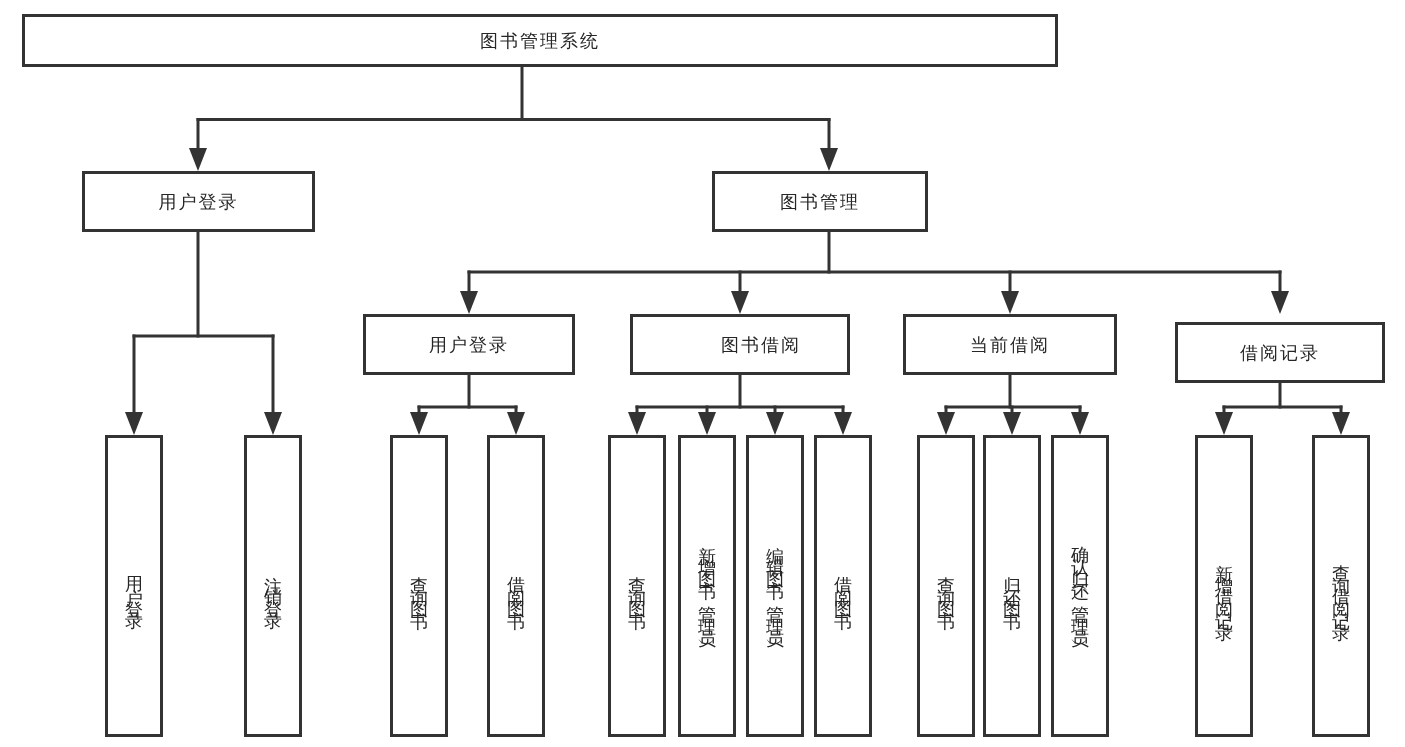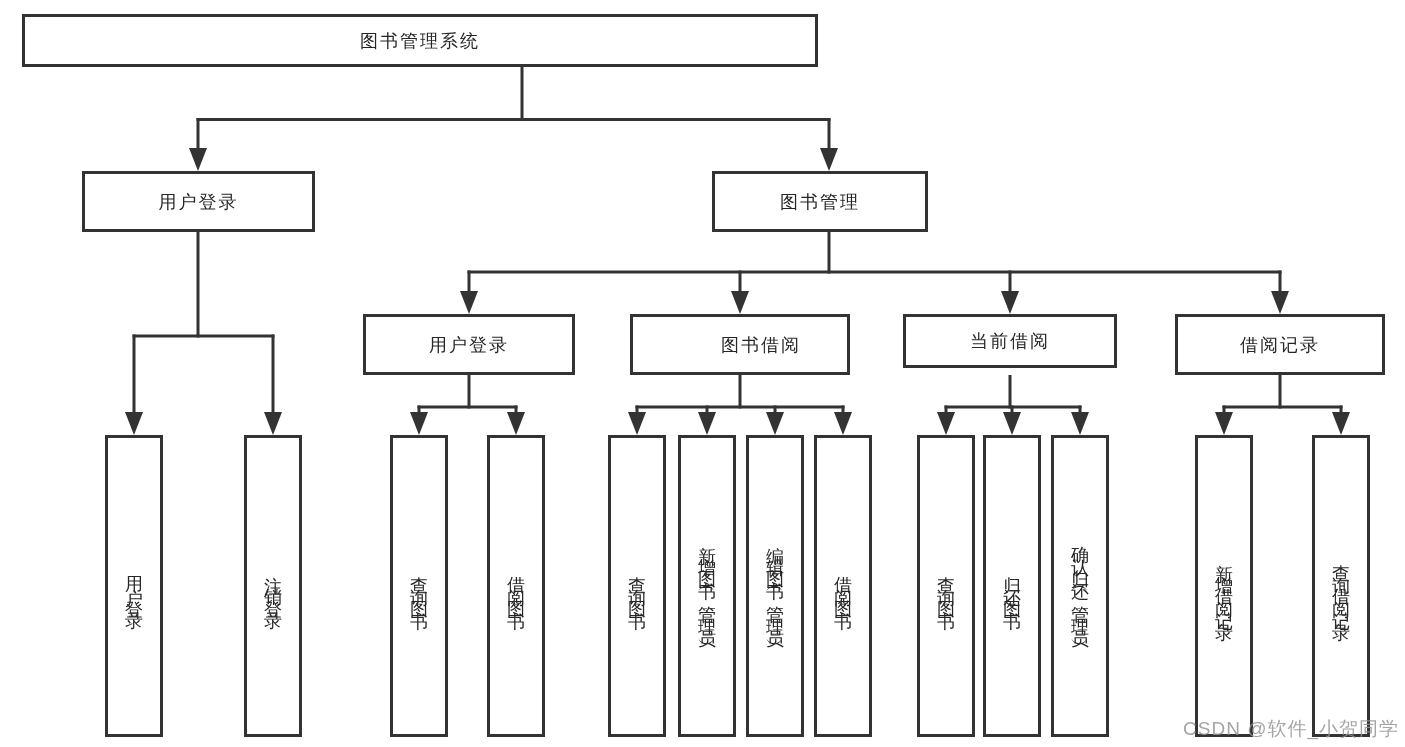--- a/index.html
+++ b/index.html
@@ -123,41 +123,41 @@
       <polygon points="766,412 784,412 775,435"></polygon>
       <polygon points="834,412 852,412 843,435"></polygon>
       <polygon points="937,412 955,412 946,435"></polygon>
       <polygon points="1003,412 1021,412 1012,435"></polygon>
       <polygon points="1071,412 1089,412 1080,435"></polygon>
       <polygon points="1215,412 1233,412 1224,435"></polygon>
       <polygon points="1332,412 1350,412 1341,435"></polygon>
     </g>
   </svg>
 
-  <div class="node hbox" style="left:22px; top:14px; width:796px; height:53px;">
+  <div class="node hbox" style="left:22px; top:14px; width:1036px; height:53px;">
     <span>图书管理系统</span>
   </div>
 
   <div class="node hbox" style="left:82px; top:171px; width:233px; height:61px;">
     <span>用户登录</span>
   </div>
   <div class="node hbox" style="left:712px; top:171px; width:216px; height:61px;">
     <span>图书管理</span>
   </div>
 
   <div class="node hbox" style="left:363px; top:314px; width:212px; height:61px;">
     <span>用户登录</span>
   </div>
   <div class="node hbox" style="left:630px; top:314px; width:220px; height:61px;padding-left:42px;">
     <span>图书借阅</span>
   </div>
-  <div class="node hbox" style="left:903px; top:314px; width:214px; height:54px;">
+  <div class="node hbox" style="left:903px; top:314px; width:214px; height:61px;">
     <span>当前借阅</span>
   </div>
-  <div class="node hbox" style="left:1175px; top:314px; width:210px; height:61px;">
+  <div class="node hbox" style="left:1175px; top:322px; width:210px; height:61px;">
     <span>借阅记录</span>
   </div>
 
   <div class="node vbox" style="left:105px; top:435px; width:58px; height:302px;">
     <span>用户登录</span>
   </div>
   <div class="node vbox" style="left:244px; top:435px; width:58px; height:302px;">
     <span>注销登录</span>
   </div>
 
@@ -191,15 +191,14 @@
     <span>确认归还（管理员）</span>
   </div>
 
   <div class="node vbox" style="left:1195px; top:435px; width:58px; height:302px;">
     <span>新增借阅记录</span>
   </div>
   <div class="node vbox" style="left:1312px; top:435px; width:58px; height:302px;">
     <span>查询借阅记录</span>
   </div>
 
-  <div class="watermark">CSDN @软件_小贺同学</div>
 
 </div>
 
 </body></html>

